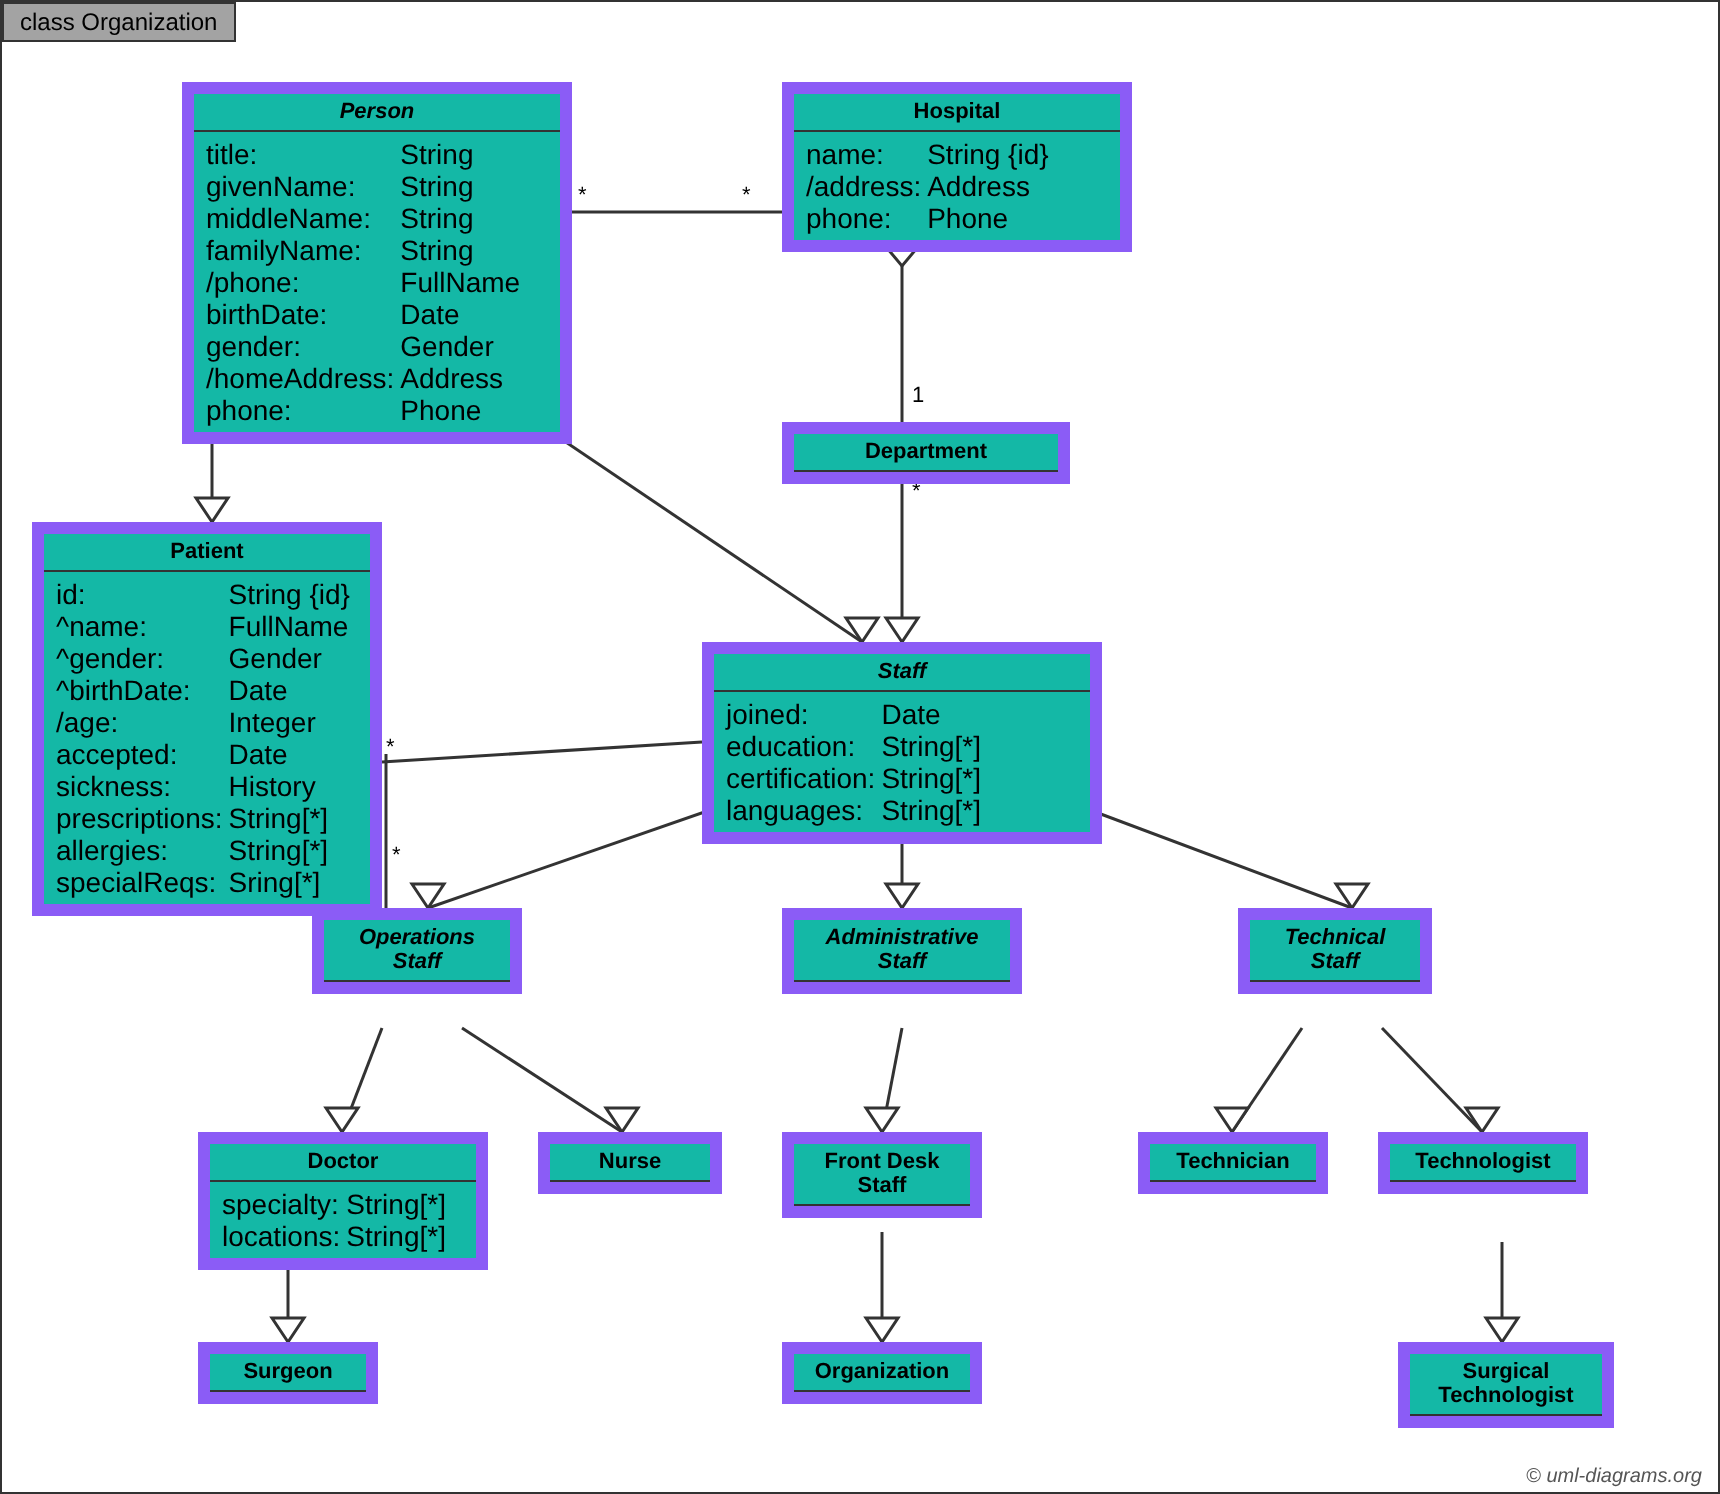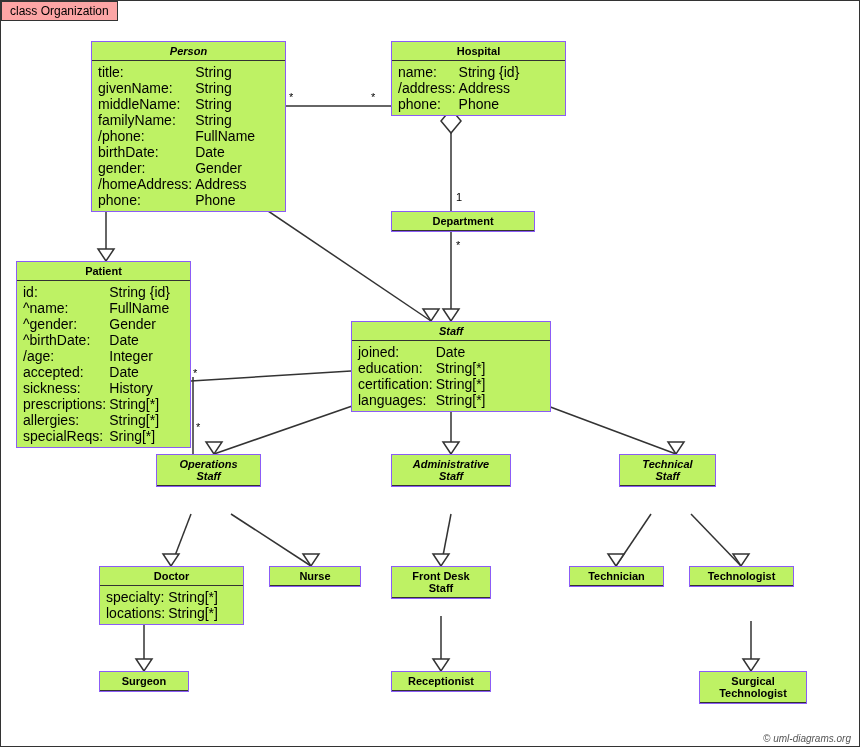--- a/index.html
+++ b/index.html
@@ -15,29 +15,29 @@
     #diagram-container {
       width: 860px;
       height: 747px;
       position: relative;
       border: 1px solid #333;
     }
     .diagram-title {
       position: absolute;
       top: 0; left: 0;
       border: 1px solid #333;
-      background: #fca5a5;
+      background: #a3a3a3;
       padding: 2px 8px;
       font-size: 12px;
       font-weight: normal;
     }
     .uml-class {
       position: absolute;
-      border: 1px solid #8b5cf6;
-      background: #bef264;
+      border: 6px solid #8b5cf6;
+      background: #14b8a6;
       text-align: left;
     }
     .uml-class .class-header {
       text-align: center;
       border-bottom: 1px solid #333;
       padding: 3px 6px;
       font-weight: bold;
     }
     .uml-class .class-header.italic {
       font-style: italic;
@@ -336,21 +336,21 @@
 
   <div class="uml-class" style="left:688px; top:565px; width:105px;">
     <div class="class-header">Technologist</div>
   </div>
 
   <div class="uml-class" style="left:98px; top:670px; width:90px;">
     <div class="class-header">Surgeon</div>
   </div>
 
   <div class="uml-class" style="left:390px; top:670px; width:100px;">
-    <div class="class-header">Receptionist</div>
+    <div class="class-header">Organization</div>
   </div>
 
   <div class="uml-class" style="left:698px; top:670px; width:108px; text-align:center;">
     <div class="class-header" style="white-space:pre-line;">Surgical
 Technologist</div>
   </div>
 
   <div class="copyright">© uml-diagrams.org</div>
 </div>
 

